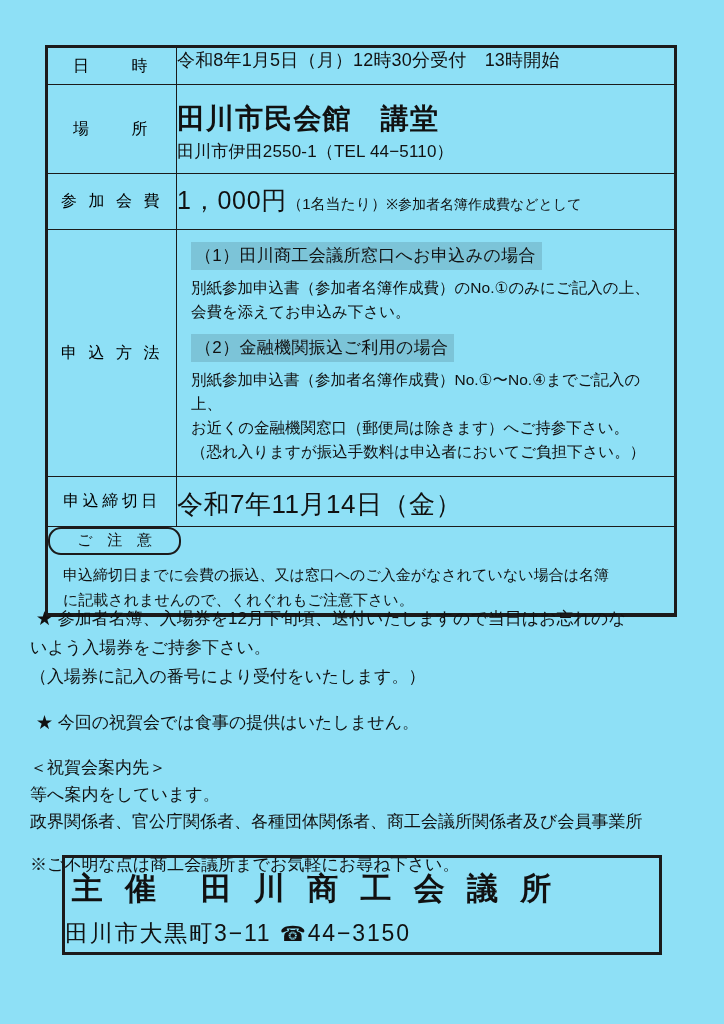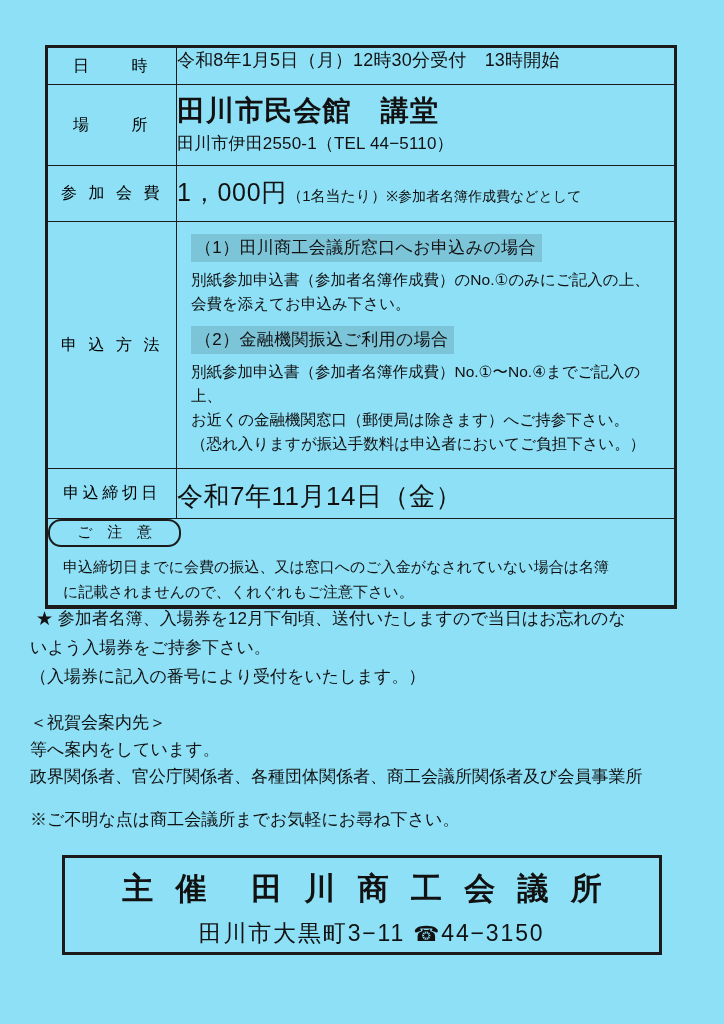--- a/index.html
+++ b/index.html
@@ -60,21 +60,21 @@
   .value-cell {
     padding: 8px 14px;
   }
 
   .row-datetime .value-cell {
     font-size: 18px;
     letter-spacing: 0.01em;
     padding-bottom: 12px;
   }
   .row-place .value-cell {
-    padding-top: 8px;
+    padding-top: 16px;
     padding-bottom: 10px;
   }
   .place-main {
     font-size: 28px;
     font-weight: bold;
     letter-spacing: 0.04em;
     line-height: 1.25;
   }
   .place-sub {
     font-size: 17px;
@@ -182,34 +182,32 @@
 
   
   .host-box {
     position: absolute;
     left: 62px;
     top: 855px;
     width: 600px;
     height: 100px;
     border: 3px solid #1b1b1b;
     box-sizing: border-box;
-    text-align: center;
   }
   .host-line1 {
     font-size: 31px;
     font-weight: bold;
     letter-spacing: 0.22em;
     text-indent: 0.22em;
     margin-top: 10px;
   }
   .host-line2 {
     font-size: 23px;
     letter-spacing: 0.08em;
     margin-top: 8px;
-    padding-left: 19px;
   }
   .tel-icon {
     font-size: 21px;
   }
 </style>
 </head>
 <body>
 
 <div class="page">
 
@@ -258,20 +256,21 @@
           </td>
         </tr>
       </tbody>
     </table>
   </div>
 
   <div class="notes">
     <div class="note-star">★ 参加者名簿、入場券を12月下旬頃、送付いたしますので当日はお忘れのな</div>
     <div class="note-plain">いよう入場券をご持参下さい。</div>
     <div class="note-plain">（入場券に記入の番号により受付をいたします。）</div>
+    <div class="note-star note-block">★ 今回の祝賀会では食事の提供はいたしません。</div>
     <div class="note-block">
       <div class="note-head">＜祝賀会案内先＞</div>
       <div class="note-body">等へ案内をしています。</div>
       <div class="note-body">政界関係者、官公庁関係者、各種団体関係者、商工会議所関係者及び会員事業所</div>
     </div>
     <div class="note-last">※ご不明な点は商工会議所までお気軽にお尋ね下さい。</div>
   </div>
 
   <div class="host-box">
     <div class="host-line1">主 催　田 川 商 工 会 議 所</div>

